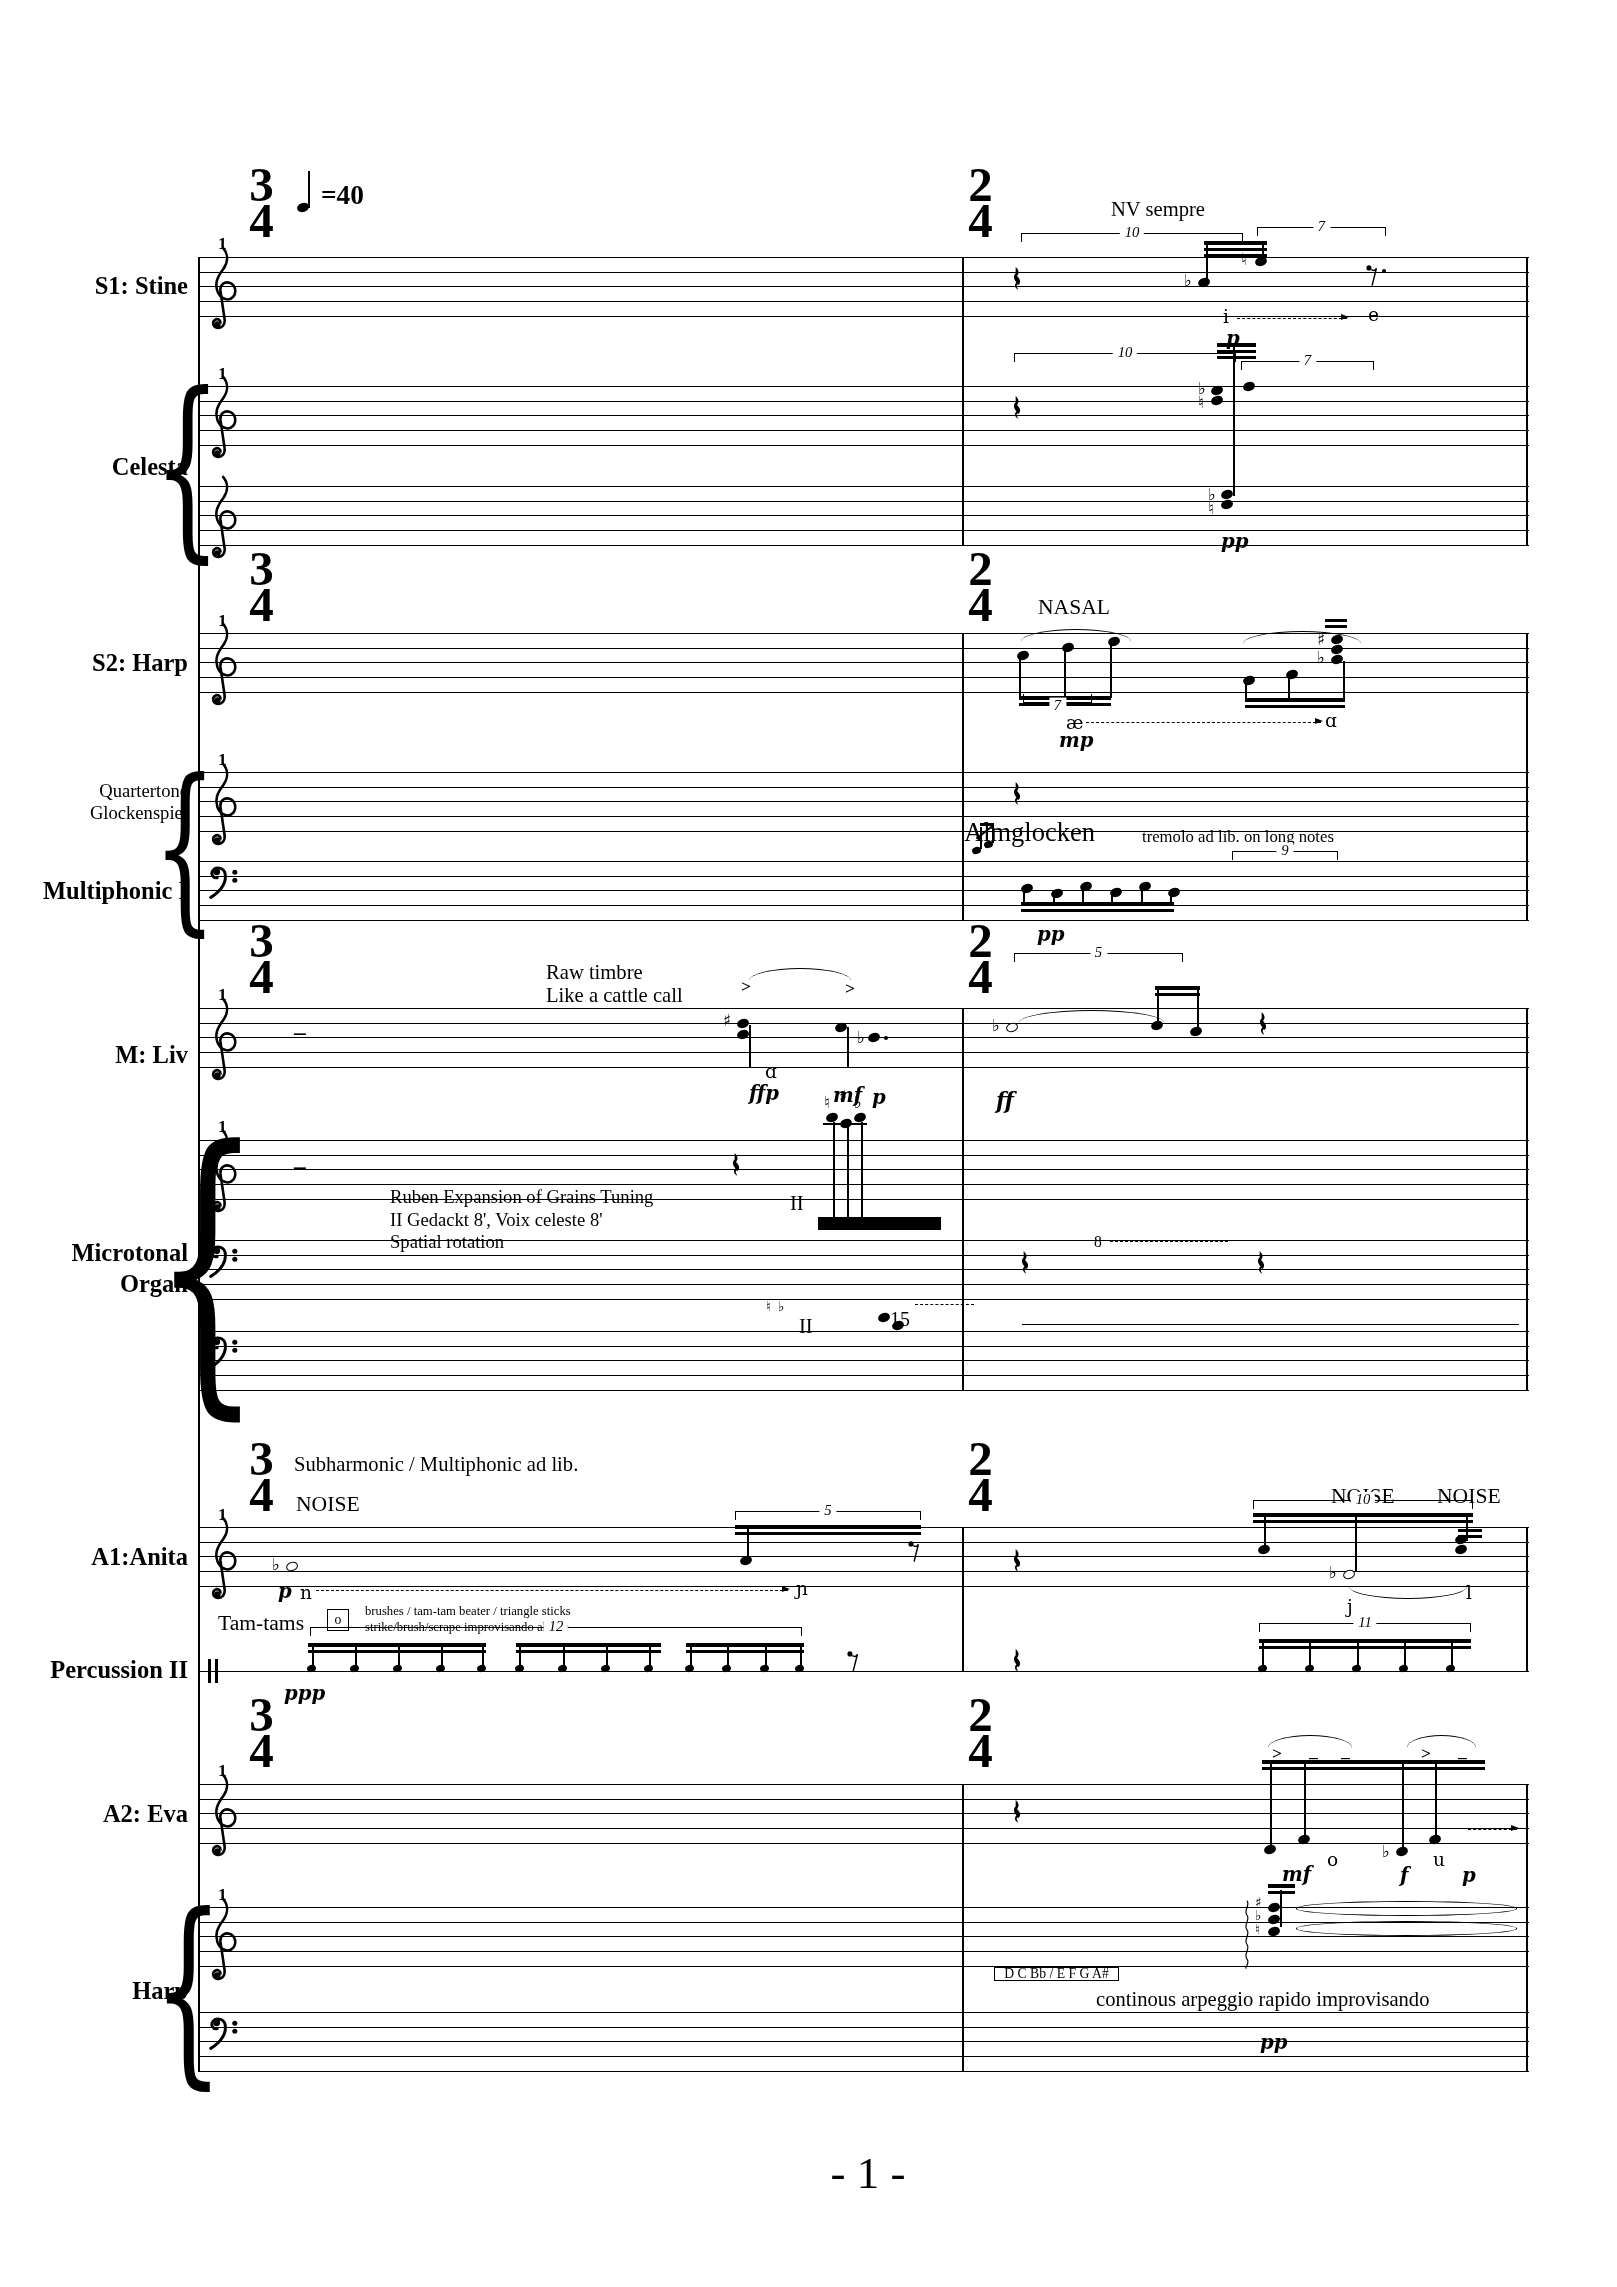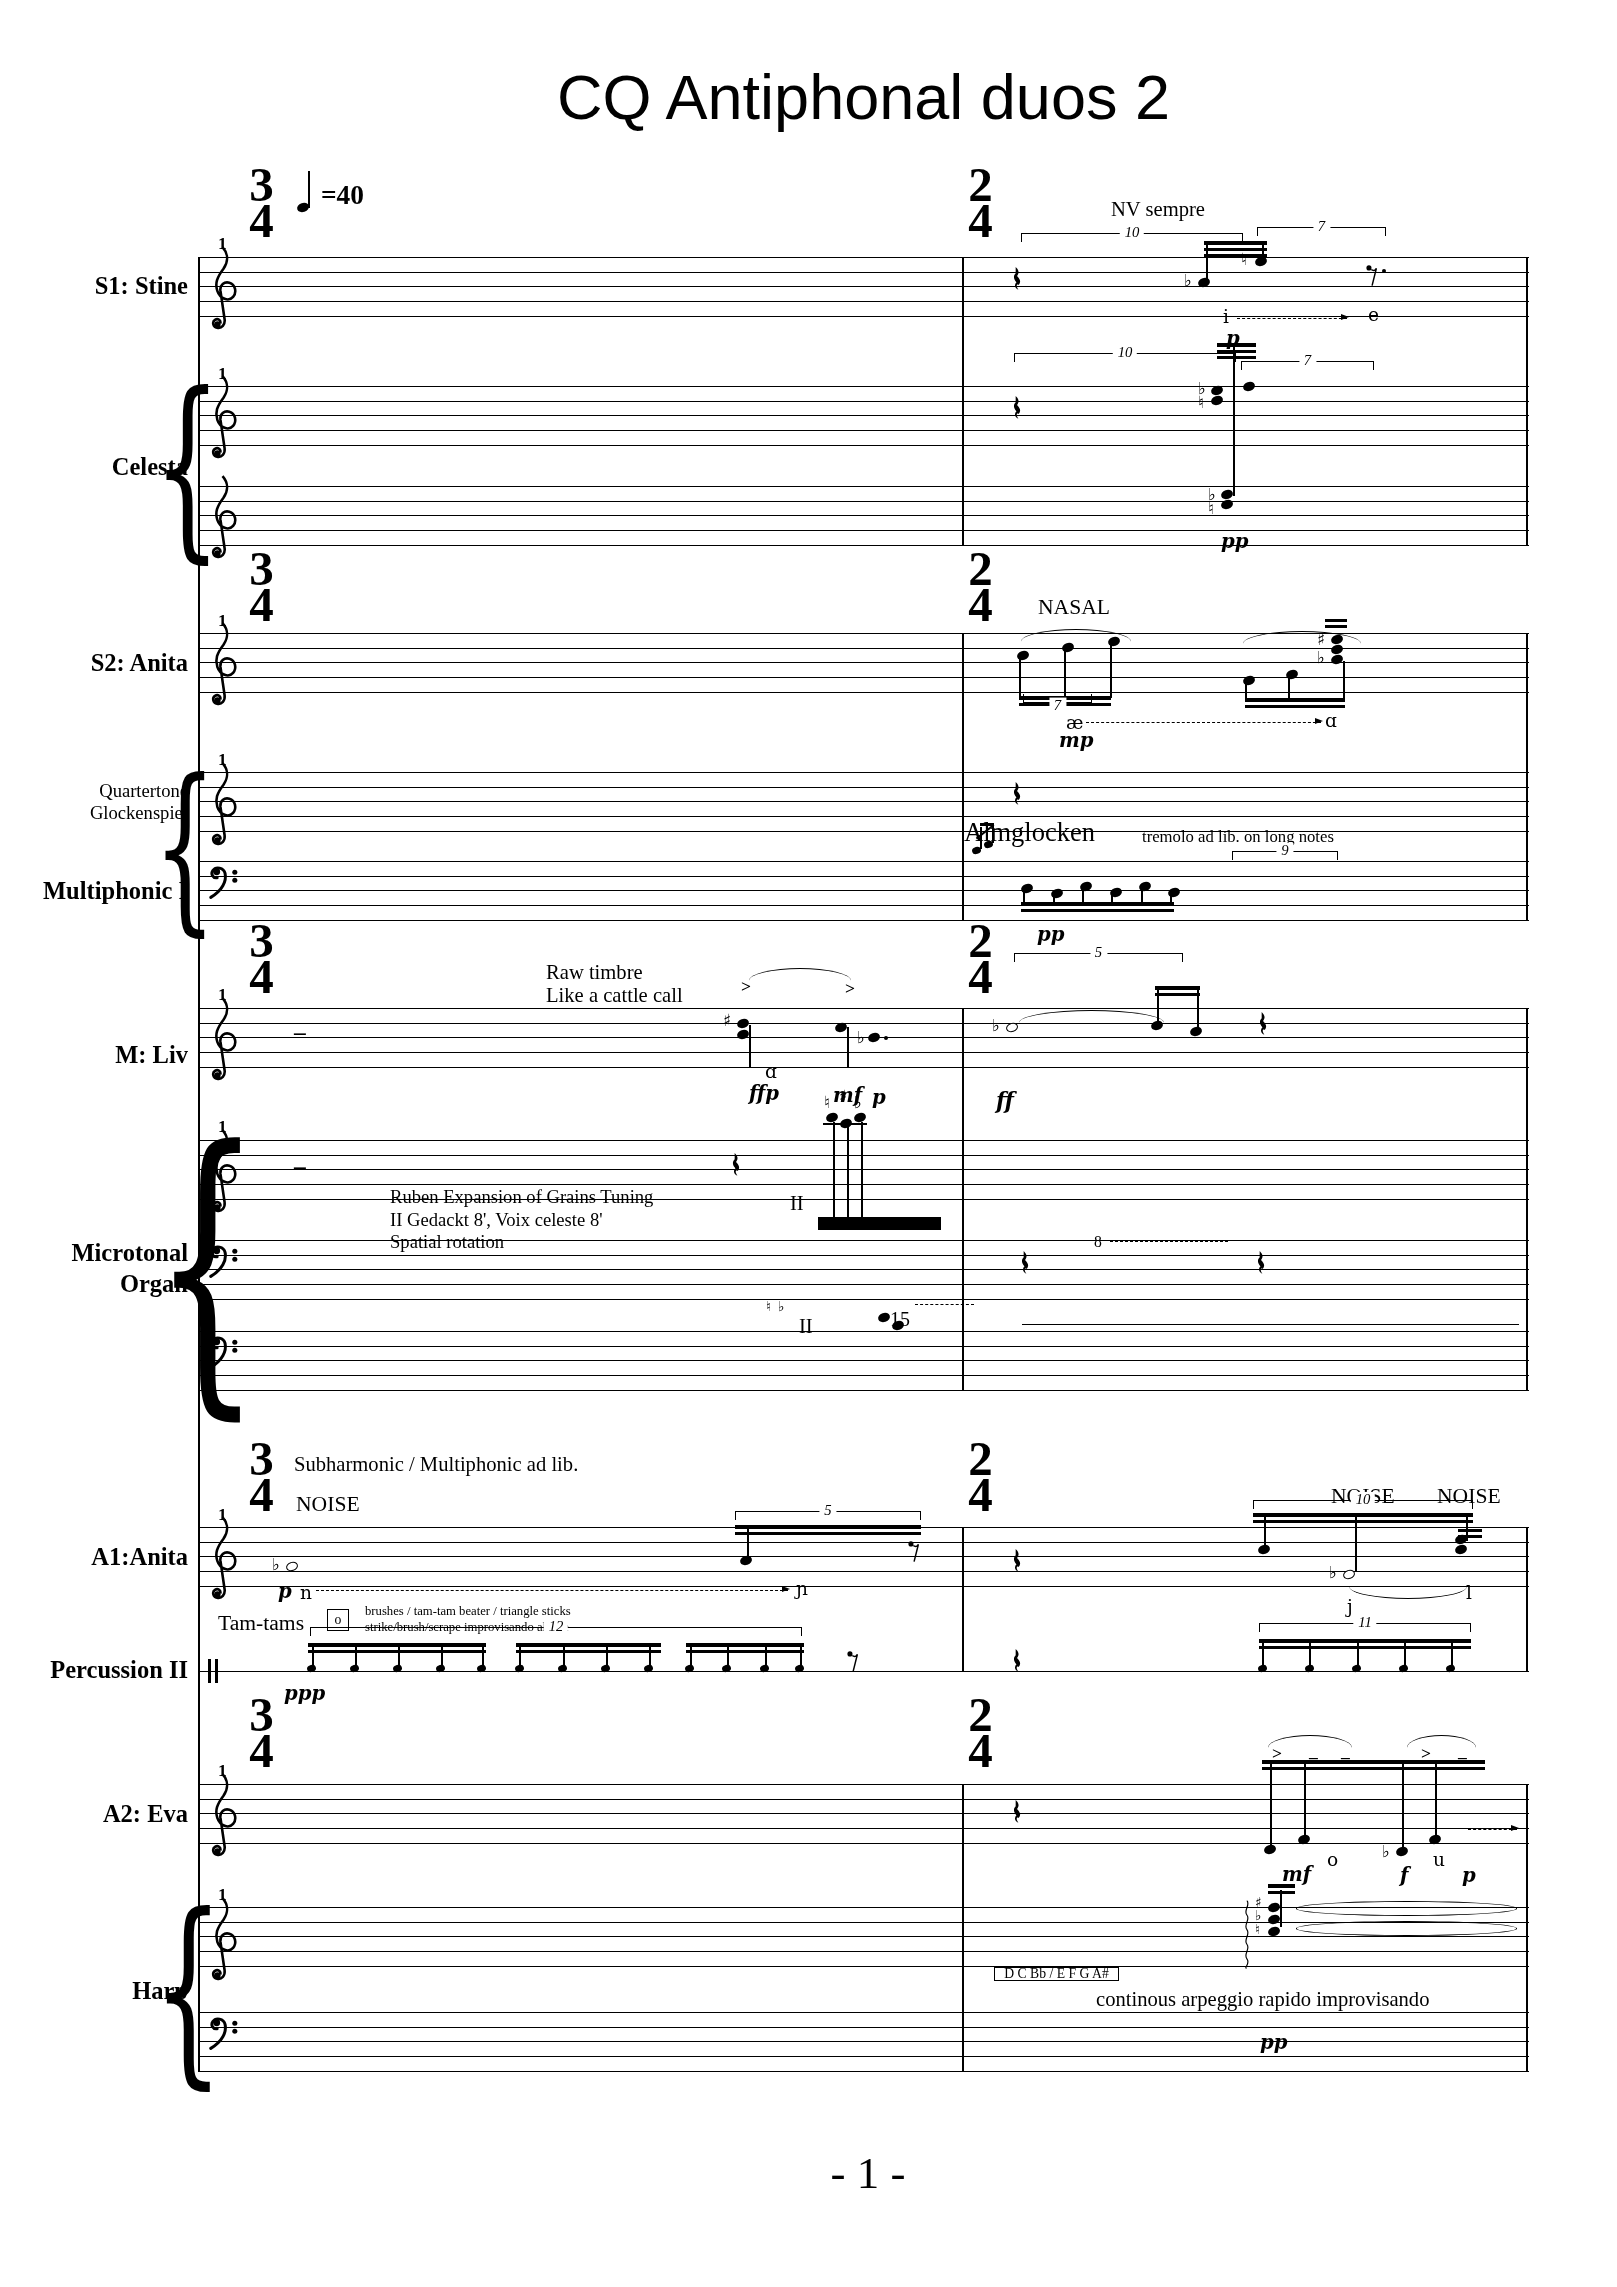--- a/index.html
+++ b/index.html
@@ -87,21 +87,20 @@
       <path d="M5.4 6.6 C7.2 8.2 9.4 7.8 10.6 5.4 L6.2 23" fill="none" stroke="#000" stroke-width="1.5"></path>
     </symbol>
     <symbol id="wavy" viewBox="0 0 8 70">
       <path d="M4 0 C8 5 0 10 4 15 C8 20 0 25 4 30 C8 35 0 40 4 45 C8 50 0 55 4 60 C8 65 0 70 4 70" fill="none" stroke="#000" stroke-width="1.2"></path>
     </symbol>
   </defs>
 </svg>
 
 <div id="page">
 
-  <div class="t title" style="left:344px;top:61px;width:1039px">CQ Antiphonal duos 2</div>
   <div>
     <div class="nh" style="left:297px;top:203px"></div>
     <div class="stem" style="left:308px;top:171px;height:37px"></div>
     <div class="tempo-eq" style="left:321px;top:180px">=40</div>
   </div>
   <div class="pnum" style="left:814px;top:2147px">- 1 -</div>
 
   <div class="vline" style="left:198px;top:257px;height:1815px"></div>
 
   <div class="vline" style="left:962px;top:257px;height:289px"></div>
@@ -210,21 +209,21 @@
       <span>4</span>
     </div>
 
     <div class="staff" style="top:633px"></div>
     <div class="staff" style="top:772px"></div>
     <div class="staff" style="top:861px"></div>
 
     <div class="mnum" style="left:218px;top:610px">1</div>
     <div class="mnum" style="left:218px;top:749px">1</div>
 
-    <div class="label" style="top:649px">S2: Anita</div>
+    <div class="label" style="top:649px">S2: Harp</div>
     <div class="label sm" style="top:780px">Quartertone</div>
     <div class="label sm" style="top:802px">Glockenspiel</div>
     <div class="label" style="top:877px">Multiphonic I</div>
     <div class="brace" style="top:772px;height:148px;font-size:182px;line-height:148px">{</div>
 
     <svg class="clef g" style="left:206px;top:619px" viewBox="0 0 34 94" width="33" height="92">
         <use href="#gclef"></use>
       </svg>
     <svg class="clef g" style="left:206px;top:759px" viewBox="0 0 34 94" width="33" height="92">
         <use href="#gclef"></use>

